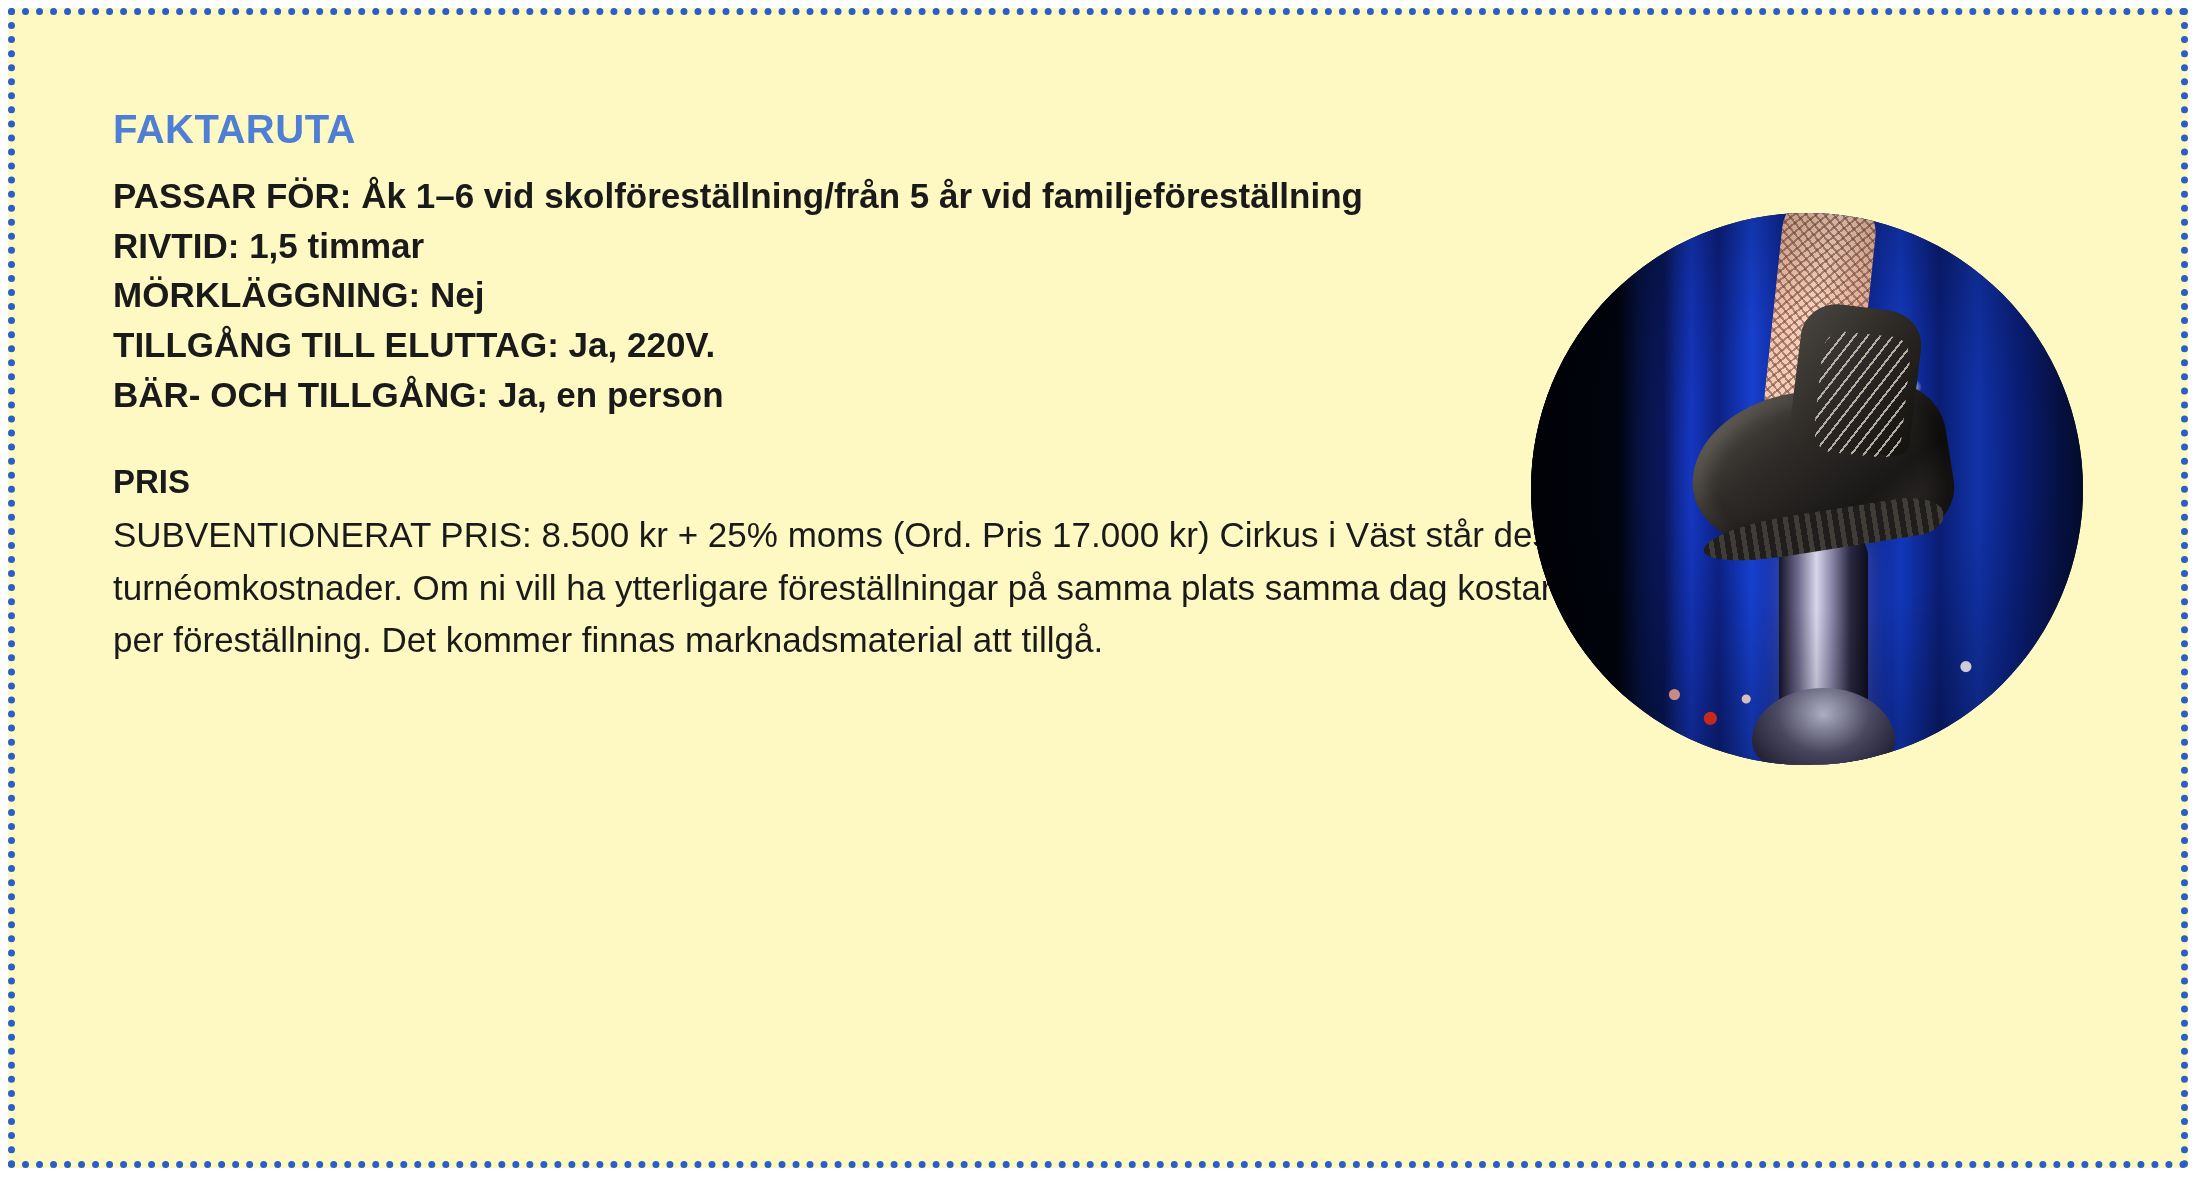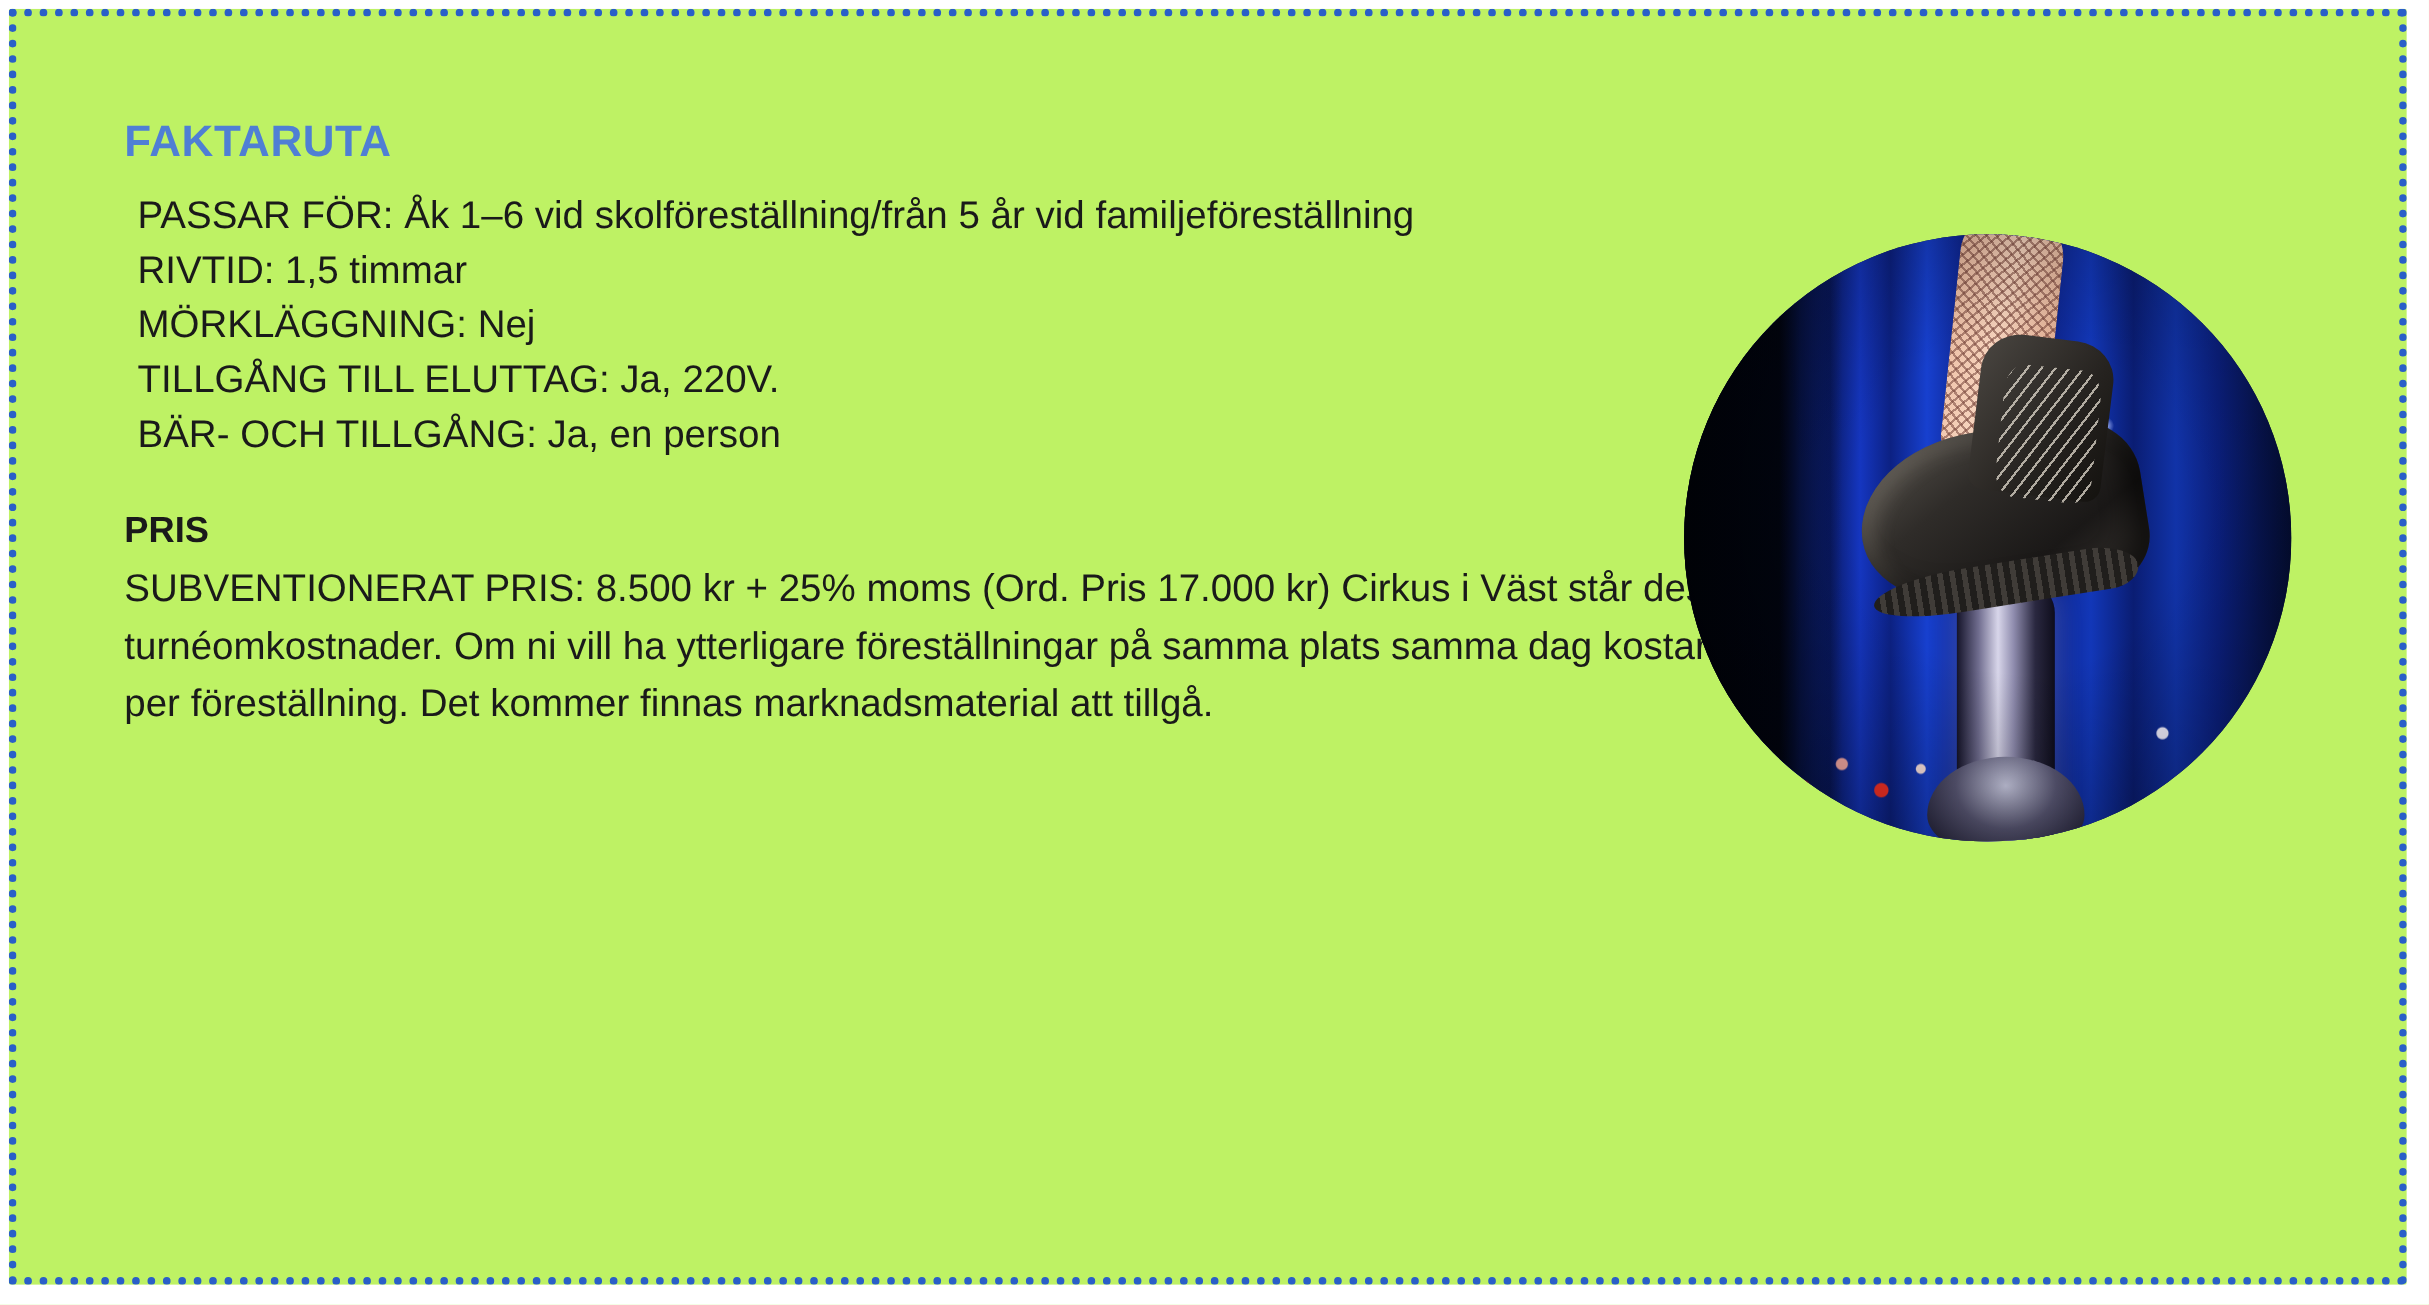--- a/index.html
+++ b/index.html
@@ -14,21 +14,21 @@
     overflow: hidden;
   }
 
   .fact-card {
     position: absolute;
     left: 8px;
     top: 8px;
     width: 2180px;
     height: 1160px;
     box-sizing: border-box;
-    background: #bef264;
+    background: #fef9c3;
     border: 7px dotted #2a5fc8;
     border-radius: 2px;
   }
 
   .inner {
     position: absolute;
     left: 0;
     top: 0;
     right: 0;
     bottom: 0;
@@ -40,23 +40,24 @@
     color: #4f7fd4;
     font-weight: bold;
     font-size: 40px;
     letter-spacing: 0.5px;
     margin: 0 0 18px 0;
     line-height: 1.2;
   }
 
   .spec-list {
     list-style: none;
-    margin: 12px;
+    margin: 0;
     padding: 0;
     max-width: 1440px;
+    font-weight: bold;
   }
   .spec-list li {
     font-size: 35px;
     line-height: 1.42;
     color: #1a1a1a;
     white-space: nowrap;
   }
   .spec-label {
     color: #1a1a1a;
   }

